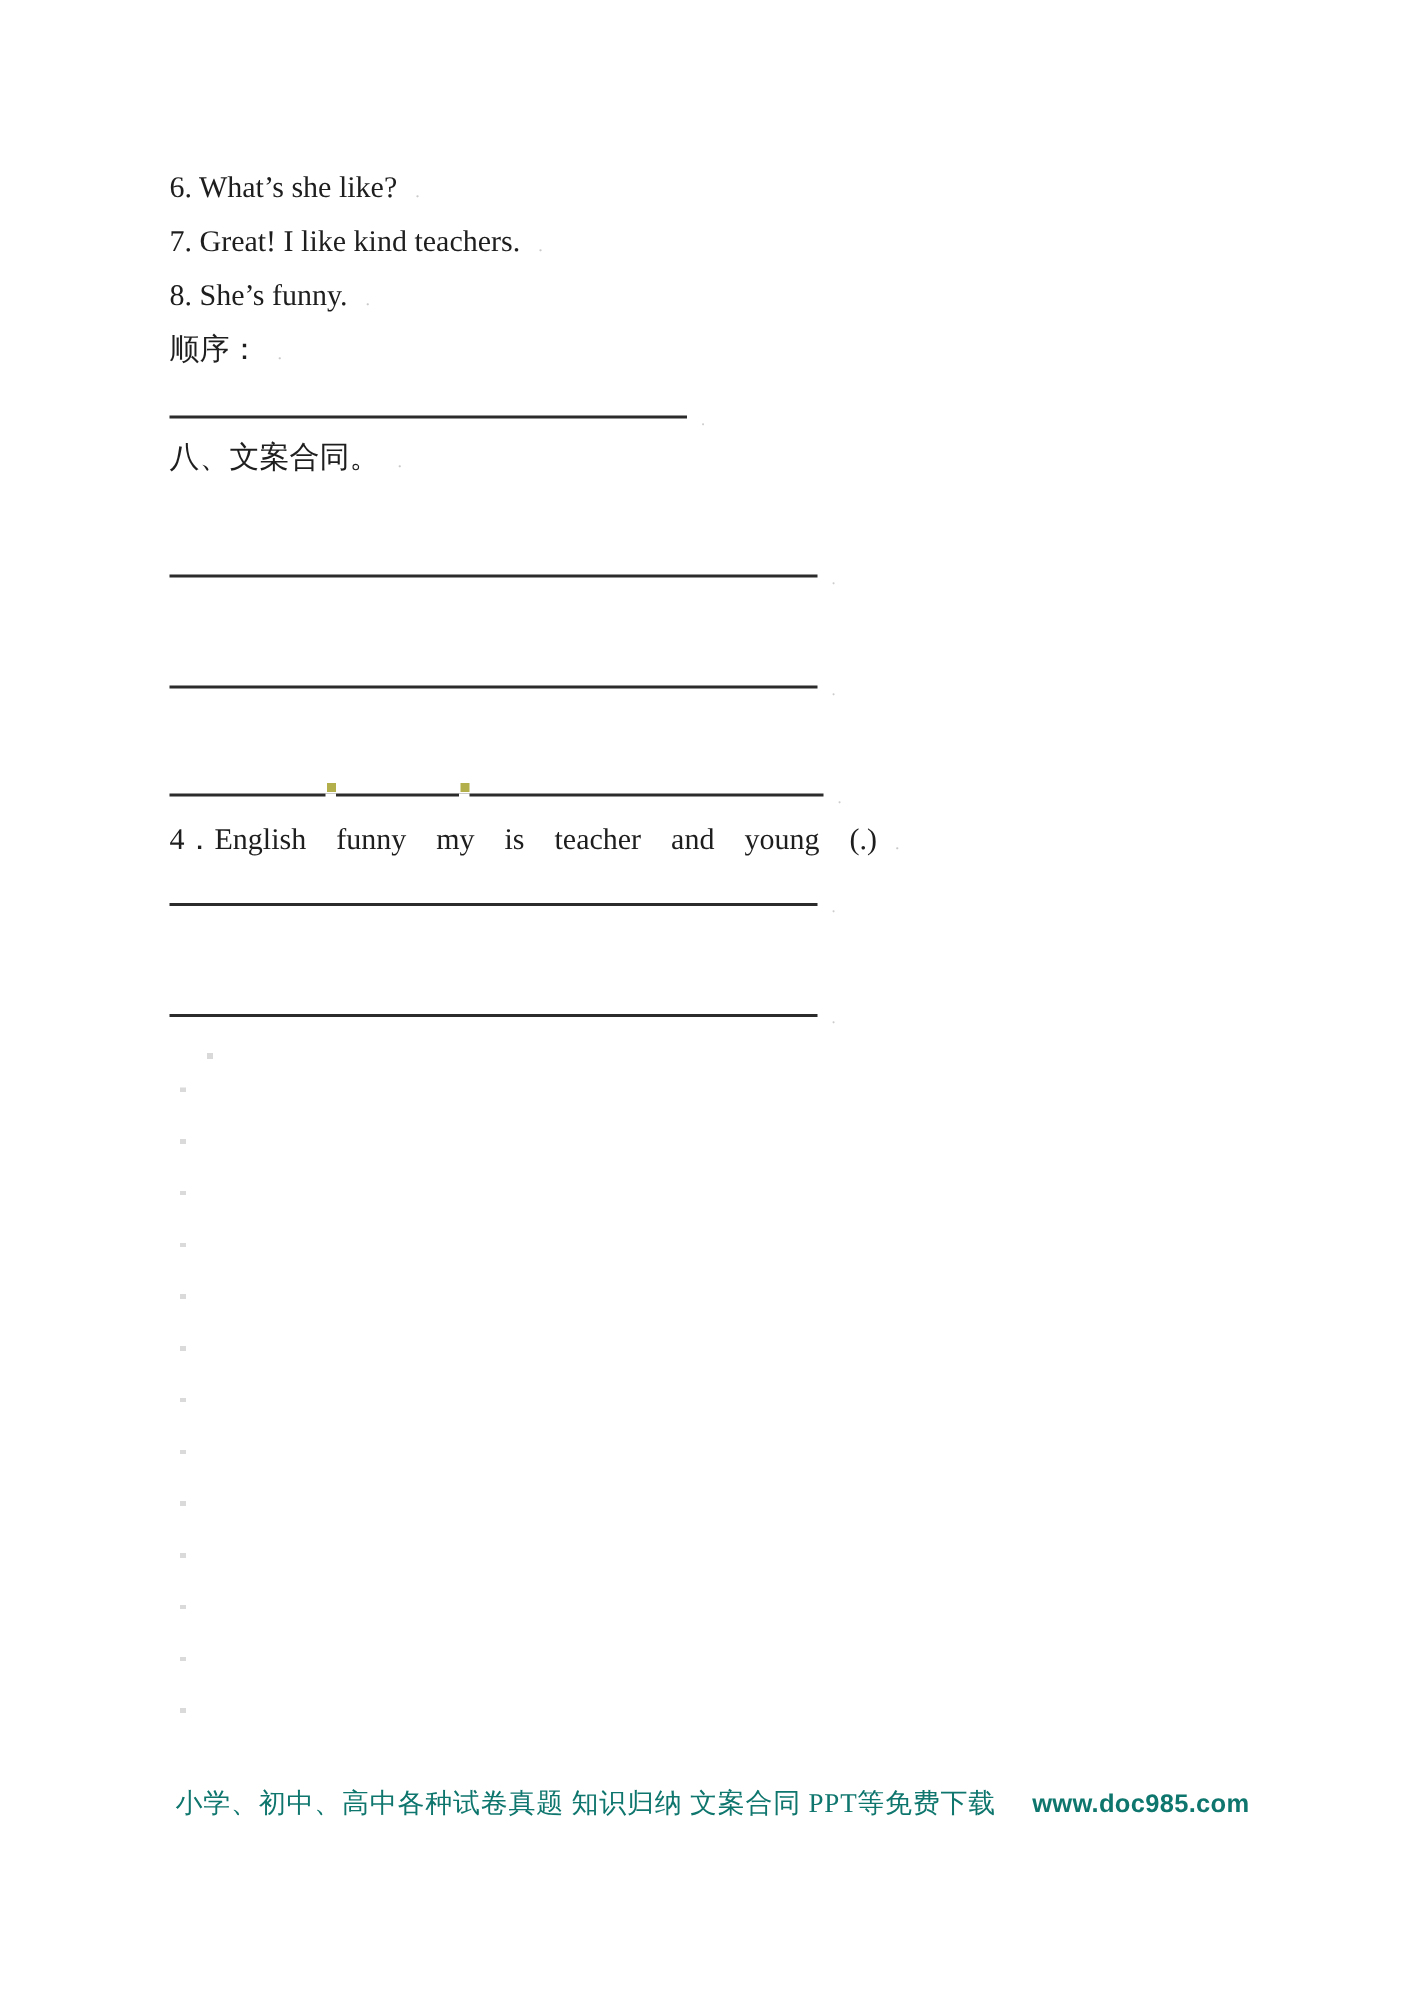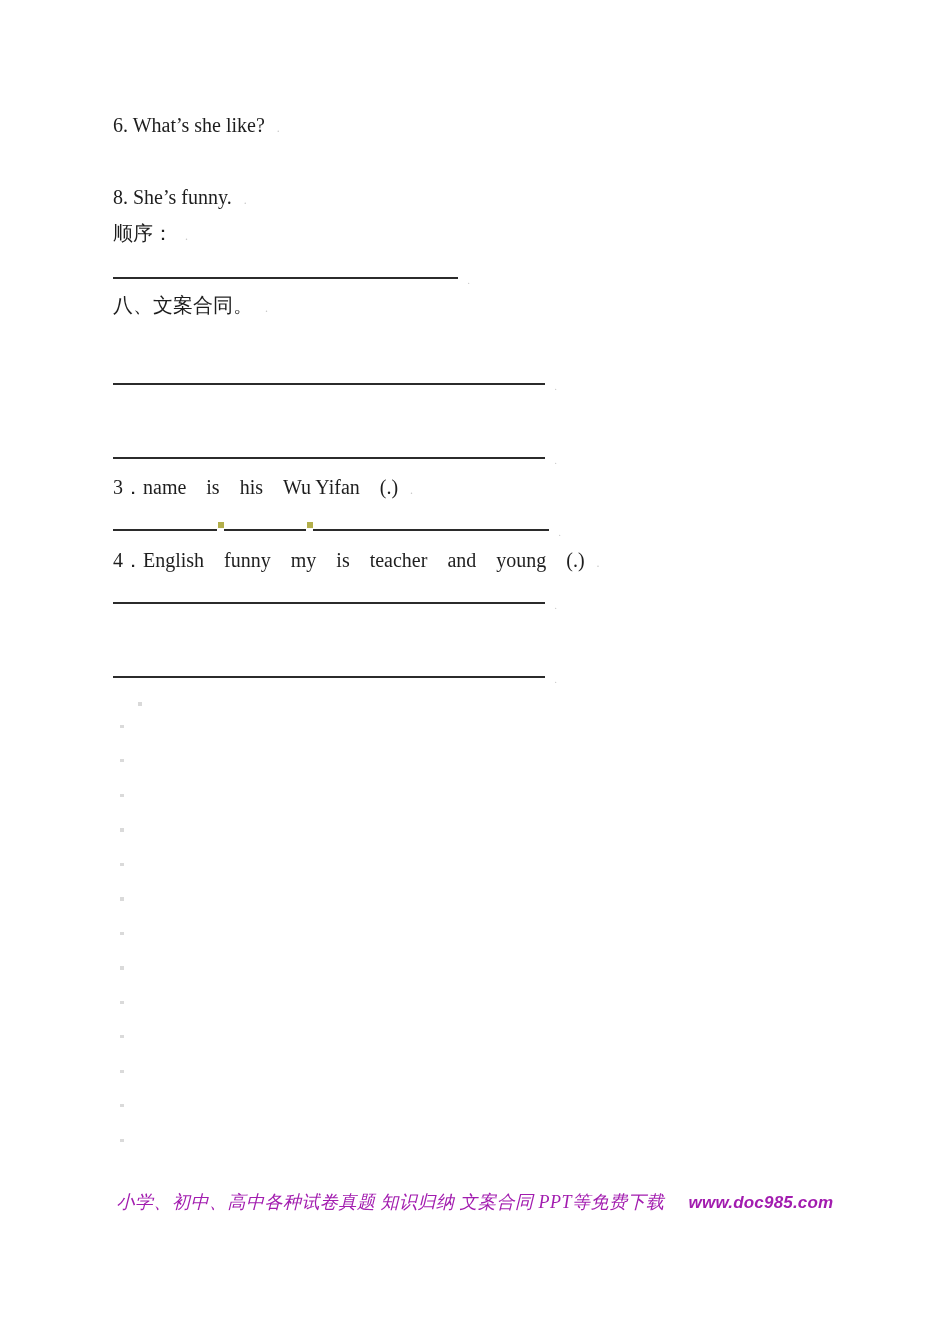--- a/index.html
+++ b/index.html
@@ -21,43 +21,43 @@
   .marker-sq { position: absolute; width: 6px; height: 6px; background: #b3af4b; top: -7px; }
   .marker-gap { position: absolute; width: 7px; height: 3px; background: #ffffff; top: 0; }
 
   
   .ghost-dot { position: absolute; width: 4px; height: 4px; background: #d9d9d9; }
   .ghost-col { position: absolute; left: 120px; top: 725px; width: 4px; height: 419px;
                background: repeating-linear-gradient(to bottom, #dadada 0px, #dadada 3px,
                            transparent 3px, transparent 34.5px); }
 
   .footer { position: absolute; left: 0; top: 1190px; width: 950px; text-align: center;
-            font-size: 18px; color: #a21caf; font-style: italic; }
+            font-size: 18px; color: #0f766e; }
   .footer .promo { font-family: "Liberation Serif", "DejaVu Serif", serif; letter-spacing: 0.5px; }
   .footer .site { font-family: "Liberation Sans", "DejaVu Sans", sans-serif; font-weight: 700;
                   font-size: 17px; margin-left: 24px; letter-spacing: 0.2px; }
 </style>
 </head>
 <body>
 
 <div class="page">
 
   <div class="textline" style="top:112px">6. What’s she like?</div>
+  <div class="textline" style="top:148px">7. Great! I like kind teachers.</div>
   <div class="textline" style="top:184px">8. She’s funny.</div>
 
   <div class="textline" style="top:220px">顺序：</div>
   <div class="blank" style="left:113px; top:277px; width:345px"></div>
 
   <div class="textline" style="top:292px">八、文案合同。</div>
 
   <div class="blank" style="left:113px; top:383px; width:432px"></div>
 
   <div class="blank" style="left:113px; top:457px; width:432px"></div>
 
-  <div class="textline" style="top:474px">3．name　is　his　Wu Yifan　(.)</div>
   <div class="blank" style="left:113px; top:529px; width:436px">
     <span class="marker-gap" style="left:104px"></span>
     <span class="marker-gap" style="left:193px"></span>
     <span class="marker-sq" style="left:105px"></span>
     <span class="marker-sq" style="left:194px"></span>
   </div>
 
   <div class="textline" style="top:547px">4．English　funny　my　is　teacher　and　young　(.)</div>
   <div class="blank" style="left:113px; top:602px; width:432px"></div>
 

